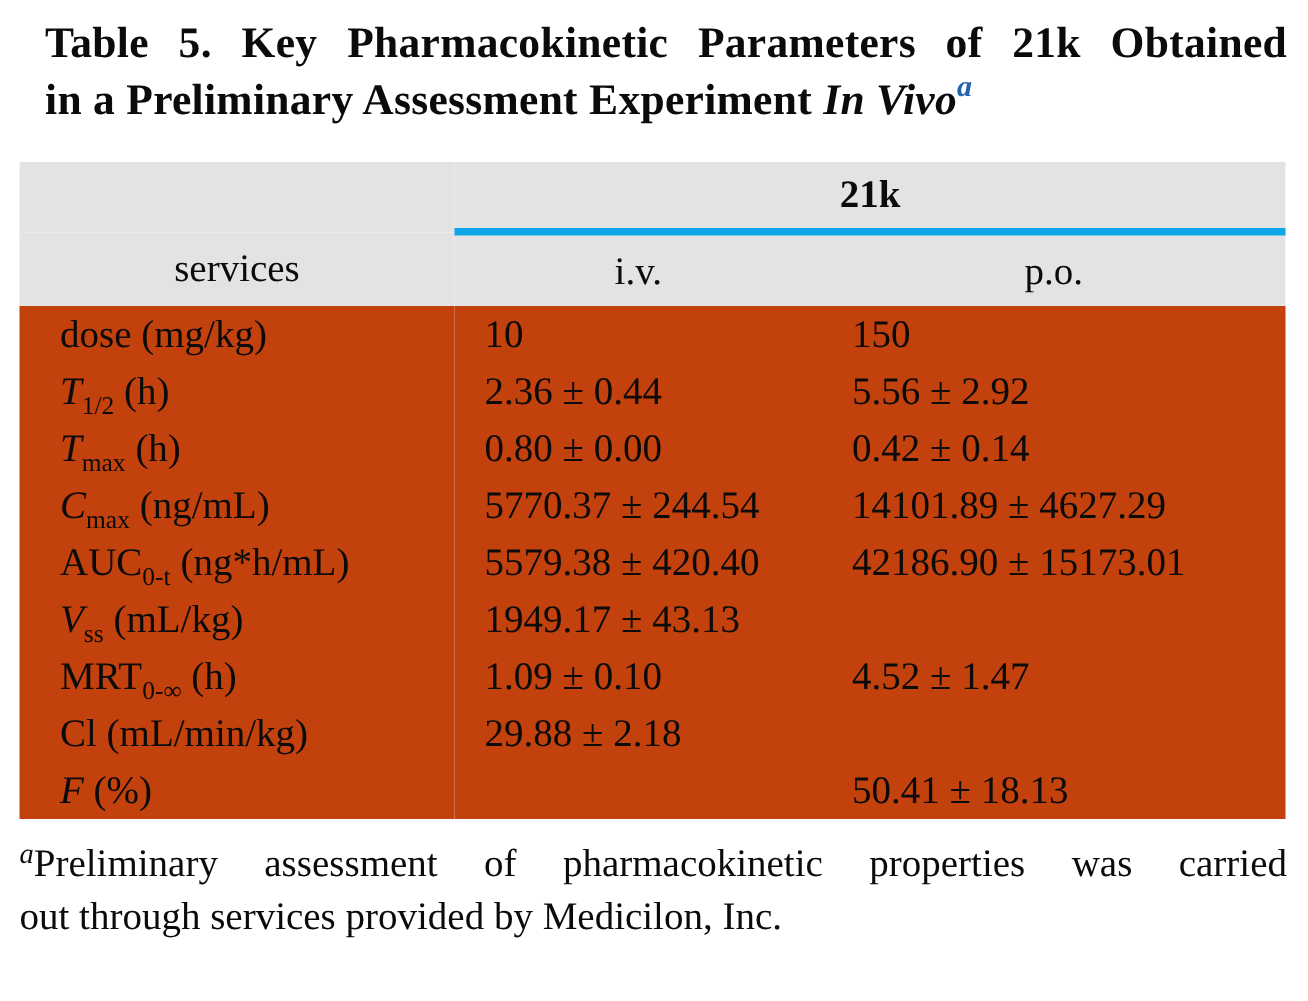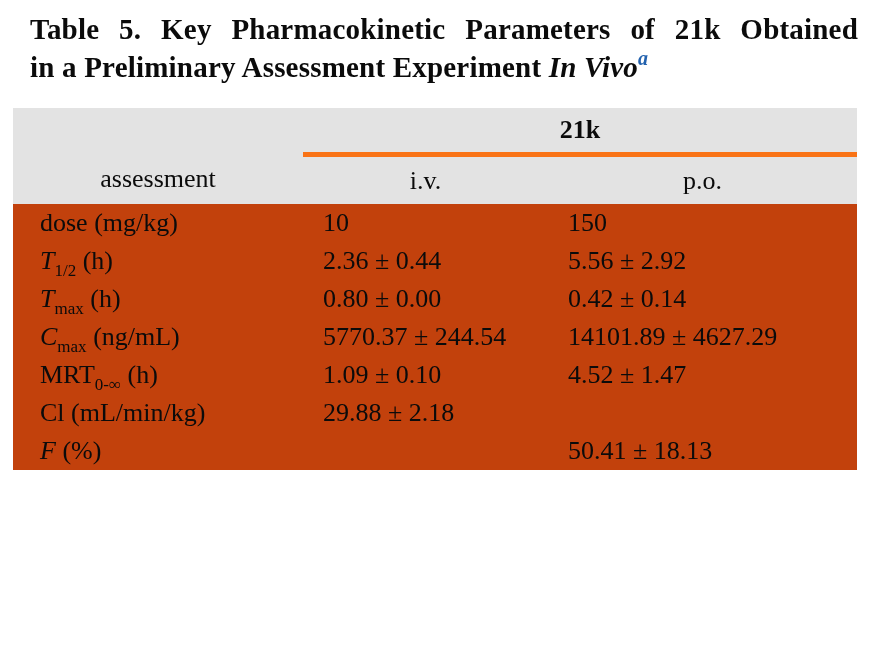--- a/index.html
+++ b/index.html
@@ -56,21 +56,21 @@
   .pk-table thead th {
     background: #e3e3e3;
     font-weight: normal;
     padding: 0;
     vertical-align: middle;
   }
   .group-row th { height: 44px; }
   .group-cell {
     font-weight: bold !important;
     text-align: center;
-    border-bottom: 5px solid #f97316;
+    border-bottom: 5px solid #0ea5e9;
   }
   .label-row th { height: 47px; text-align: center; }
 
   .pk-table tbody td {
     height: 38px;
     padding: 0;
     vertical-align: middle;
     white-space: nowrap;
     background: #c2410c;
   }
@@ -122,21 +122,21 @@
       <col class="col-param">
       <col class="col-iv">
       <col class="col-po">
     </colgroup>
     <thead>
       <tr class="group-row">
         <th></th>
         <th class="group-cell" colspan="2">21k</th>
       </tr>
       <tr class="label-row">
-        <th>assessment</th>
+        <th>services</th>
         <th>i.v.</th>
         <th>p.o.</th>
       </tr>
     </thead>
     <tbody>
         <tr>
           <td class="c-param"><span>dose (mg/kg)</span></td>
           <td class="c-iv">10</td>
           <td class="c-po">150</td>
         </tr>
@@ -149,31 +149,45 @@
           <td class="c-param"><span class="it">T</span><span class="sb">max</span><span> (h)</span></td>
           <td class="c-iv">0.80 ± 0.00</td>
           <td class="c-po">0.42 ± 0.14</td>
         </tr>
         <tr>
           <td class="c-param"><span class="it">C</span><span class="sb">max</span><span> (ng/mL)</span></td>
           <td class="c-iv">5770.37 ± 244.54</td>
           <td class="c-po">14101.89 ± 4627.29</td>
         </tr>
         <tr>
+          <td class="c-param"><span>AUC</span><span class="sb">0-t</span><span> (ng*h/mL)</span></td>
+          <td class="c-iv">5579.38 ± 420.40</td>
+          <td class="c-po">42186.90 ± 15173.01</td>
+        </tr>
+        <tr>
+          <td class="c-param"><span class="it">V</span><span class="sb">ss</span><span> (mL/kg)</span></td>
+          <td class="c-iv">1949.17 ± 43.13</td>
+          <td class="c-po"></td>
+        </tr>
+        <tr>
           <td class="c-param"><span>MRT</span><span class="sb">0-∞</span><span> (h)</span></td>
           <td class="c-iv">1.09 ± 0.10</td>
           <td class="c-po">4.52 ± 1.47</td>
         </tr>
         <tr>
           <td class="c-param"><span>Cl (mL/min/kg)</span></td>
           <td class="c-iv">29.88 ± 2.18</td>
           <td class="c-po"></td>
         </tr>
         <tr>
           <td class="c-param"><span class="it">F</span><span> (%)</span></td>
           <td class="c-iv"></td>
           <td class="c-po">50.41 ± 18.13</td>
         </tr>
       </tbody>
   </table>
 
+  <div class="footnote">
+    <span class="fn-line1"><span class="fn-sup">a</span><span>Preliminary assessment of pharmacokinetic properties was carried</span></span>
+    <span class="fn-line2">out through services provided by Medicilon, Inc.</span>
+  </div>
 
 </div>
 
 </body></html>

